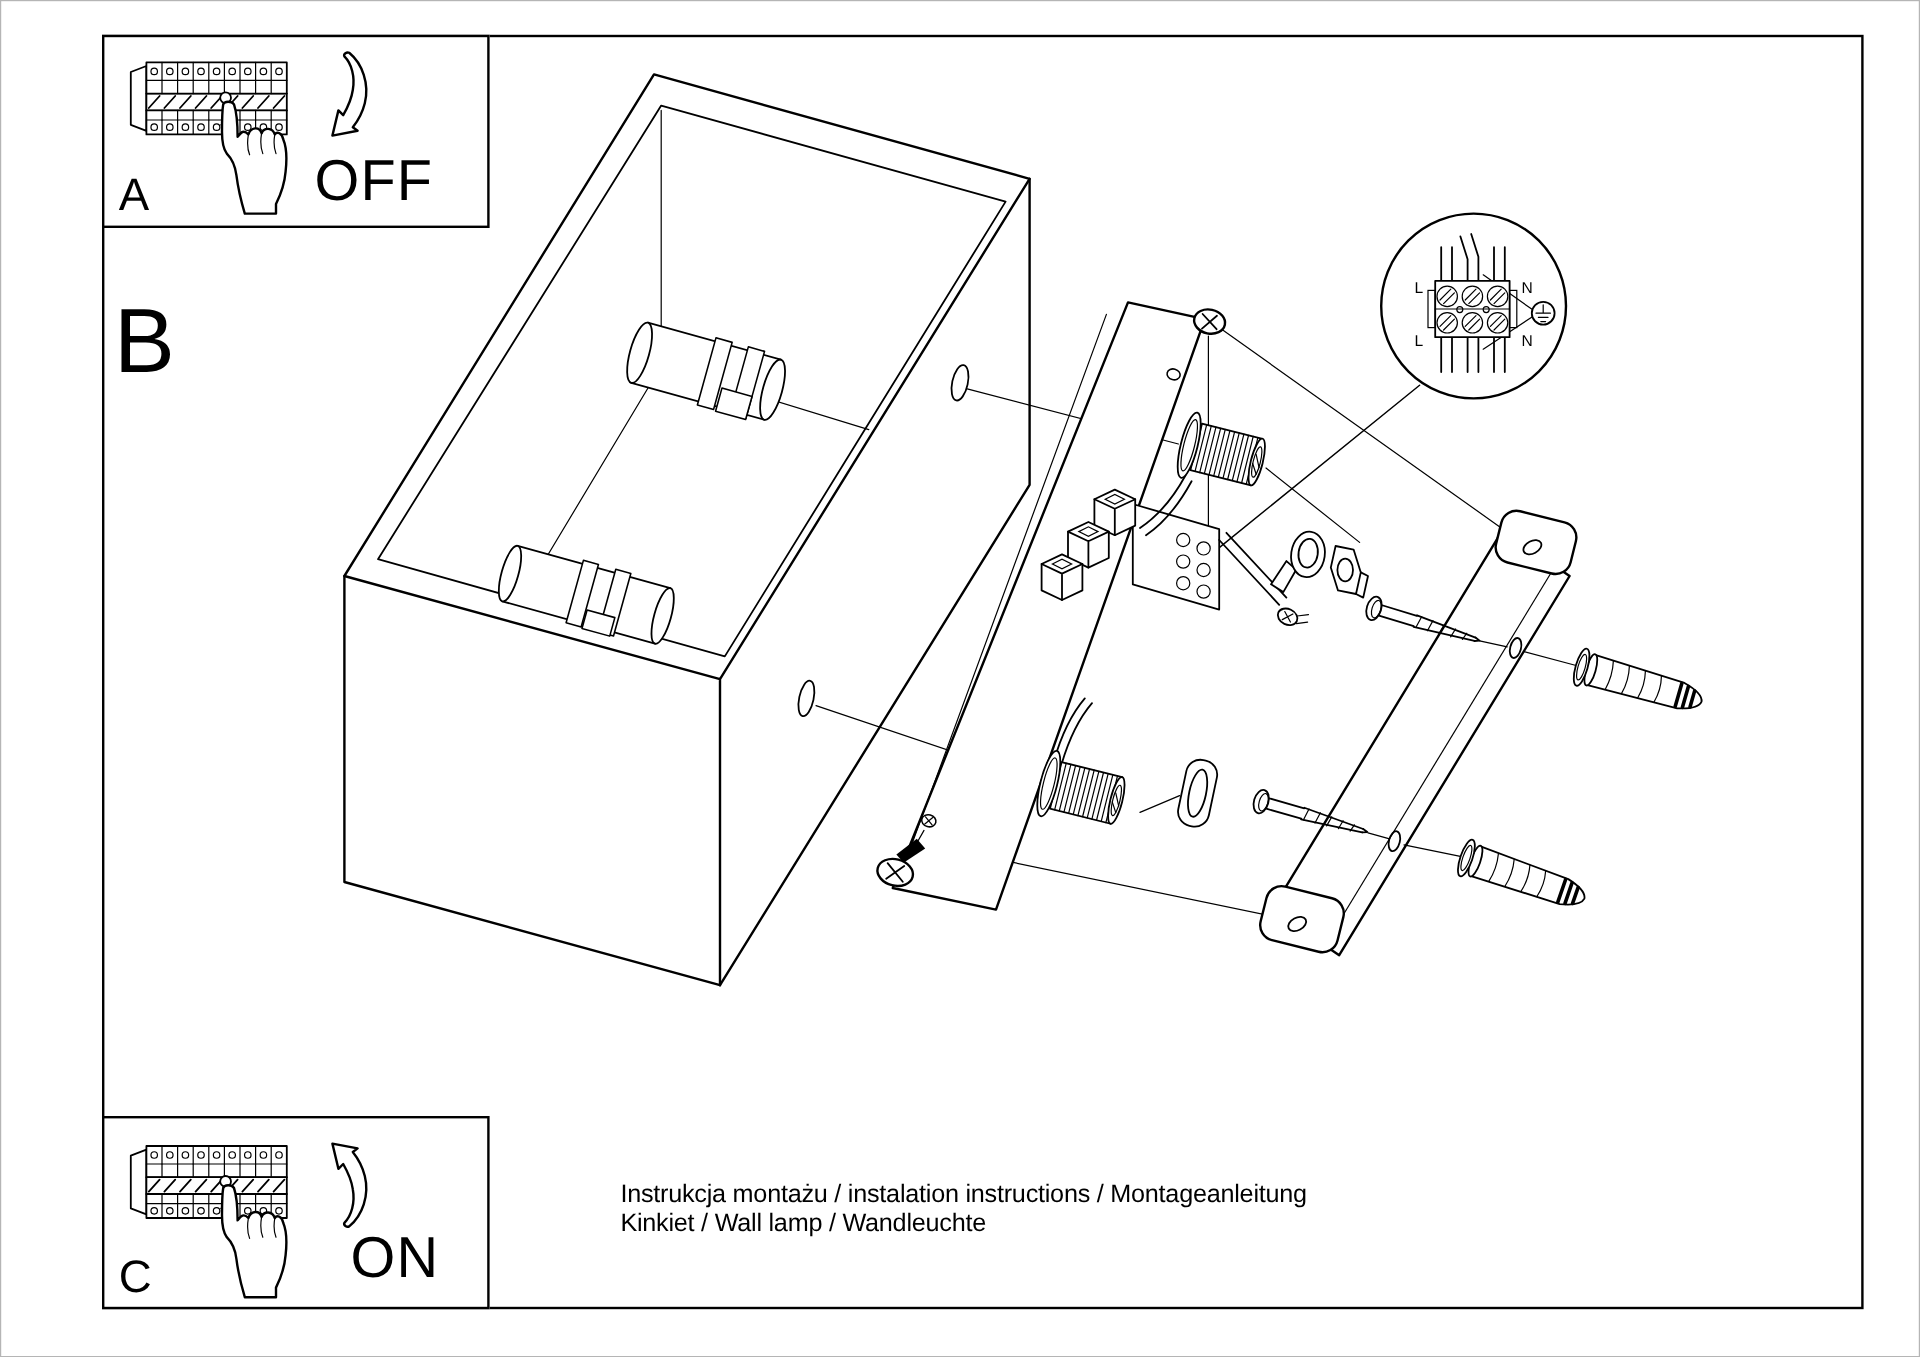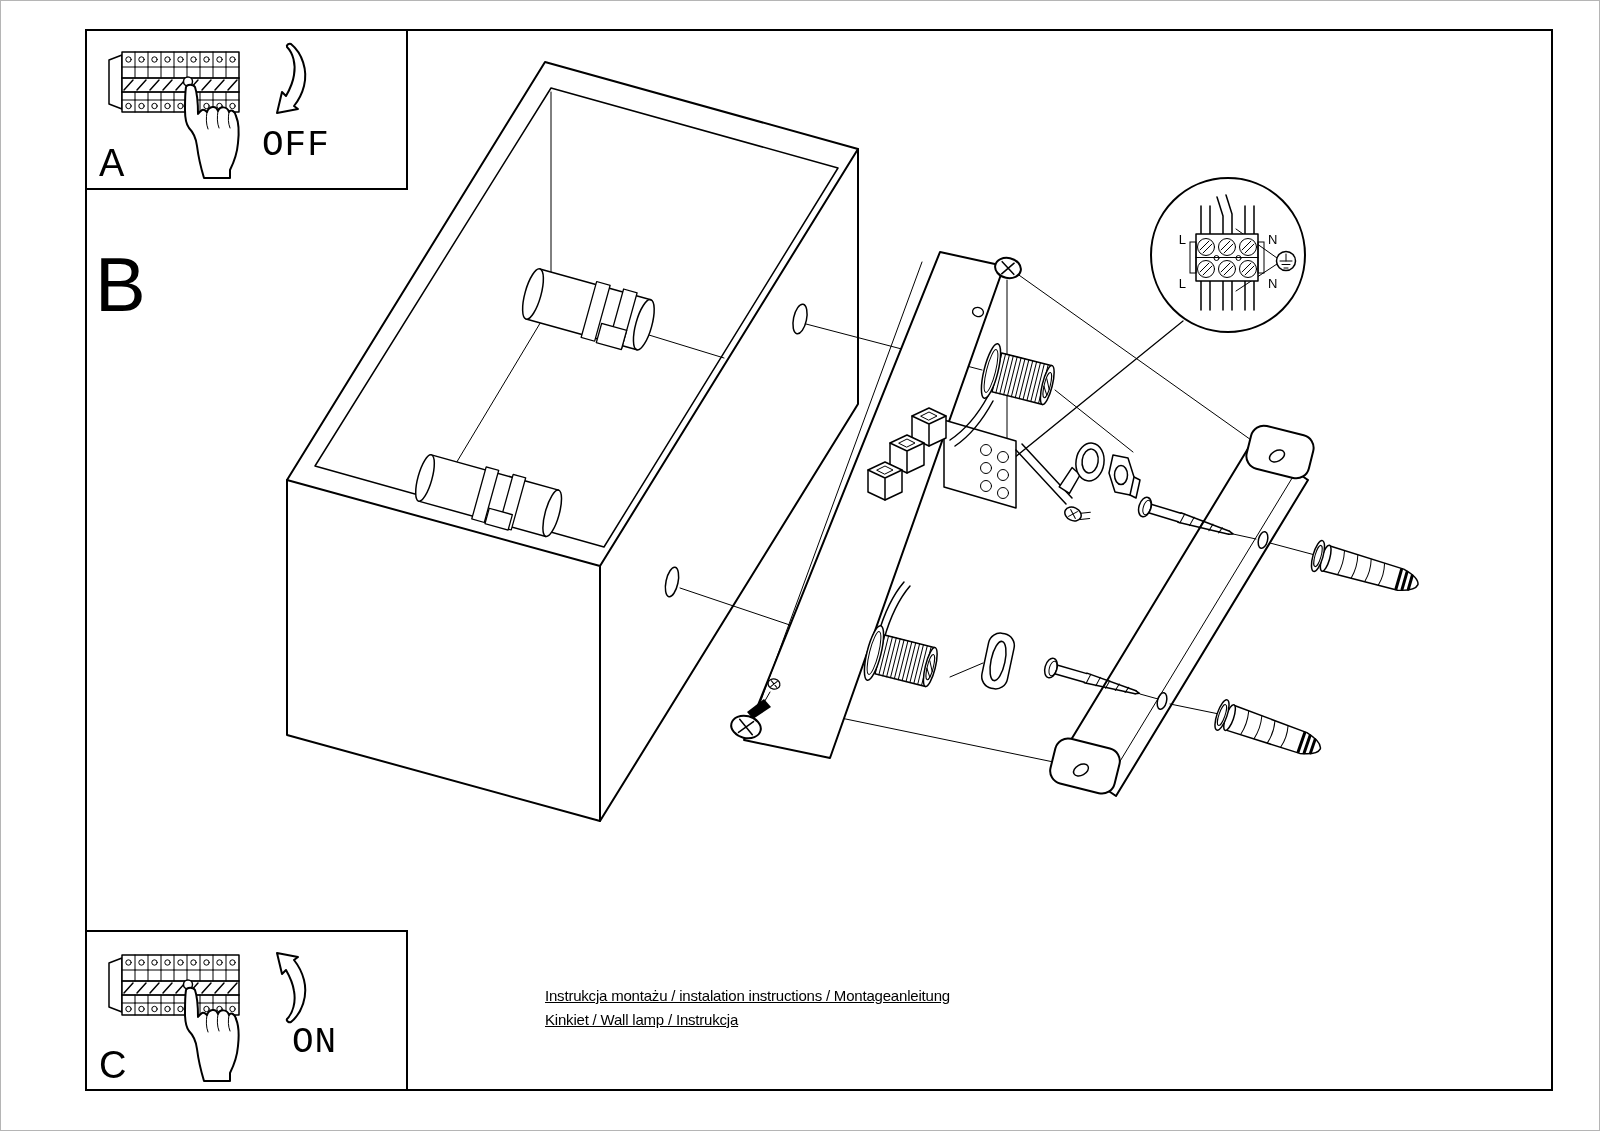--- a/index.html
+++ b/index.html
@@ -9,24 +9,24 @@
   }
   .page-edge{position:absolute;left:0;top:0;width:1598px;height:1129px;border:1px solid #b5b5b5;}
   .frame{position:absolute;border:2px solid #000;background:transparent;}
   #main-frame{left:85px;top:29px;width:1464px;height:1058px;}
   #box-a{left:85px;top:29px;width:319px;height:157px;background:#fff;}
   #box-c{left:85px;top:930px;width:319px;height:157px;background:#fff;}
   .big-letter{position:absolute;font-size:38px;line-height:1;}
   #label-a{left:99px;top:144px;}
   #label-c{left:99px;top:1046px;}
   #label-b{left:95px;top:247px;font-size:76px;line-height:1;}
-  .action-word{position:absolute;font-size:36px;line-height:1;letter-spacing:1px;font-family:Liberation Mono, monospace;}
+  .action-word{position:absolute;font-size:48px;line-height:1;letter-spacing:1px;}
   #word-off{left:262px;top:128px;}
   #word-on{left:264px;top:1025px;margin-left:28px;}
-  .footer-text{position:absolute;left:545px;font-size:15px;line-height:24px;letter-spacing:-0.2px;text-decoration:underline;}
+  .footer-text{position:absolute;left:517px;font-size:21px;line-height:24px;letter-spacing:-0.2px;}
   #footer-1{top:984px;}
   #footer-2{top:1008px;}
   svg{position:absolute;left:0;top:0;}
   .s2{stroke:#000;stroke-width:2;fill:none;stroke-linejoin:round;stroke-linecap:round;}
   .s15{stroke:#000;stroke-width:1.5;fill:none;stroke-linejoin:round;stroke-linecap:round;}
   .s1{stroke:#000;stroke-width:1;fill:none;stroke-linecap:round;}
   .f2{stroke:#000;stroke-width:2;fill:#fff;stroke-linejoin:round;}
   .f15{stroke:#000;stroke-width:1.5;fill:#fff;stroke-linejoin:round;}
   .f13{stroke:#000;stroke-width:1.3;fill:#fff;stroke-linejoin:round;}
   .cap{font-family:"Liberation Sans",sans-serif;font-size:13px;fill:#000;}
@@ -39,21 +39,21 @@
 <div class="frame" id="box-a"></div>
 <div class="frame" id="box-c"></div>
 
 <span class="big-letter" id="label-a">A</span>
 <span class="big-letter" id="label-b">B</span>
 <span class="big-letter" id="label-c">C</span>
 <span class="action-word" id="word-off">OFF</span>
 <span class="action-word" id="word-on">ON</span>
 
 <div class="footer-text" id="footer-1">Instrukcja montażu / instalation instructions / Montageanleitung</div>
-<div class="footer-text" id="footer-2">Kinkiet / Wall lamp / Instrukcja</div>
+<div class="footer-text" id="footer-2">Kinkiet / Wall lamp / Wandleuchte</div>
 
 <svg width="1600" height="1131" viewBox="0 0 1600 1131">
   <defs>
 
     <g id="breaker-panel">
       <path class="f15" d="M-13,8 L0,3 L0,57 L-13,52 Z"></path>
       <rect class="f15" x="0" y="0" width="117" height="60"></rect>
       <g class="s1">
         <path d="M0,15 H117 M0,26 H117 M0,40 H117 M0,48 H117"></path>
         <path d="M13,0 V15 M26,0 V15 M39,0 V15 M52,0 V15 M65,0 V15 M78,0 V15 M91,0 V15 M104,0 V15"></path>

